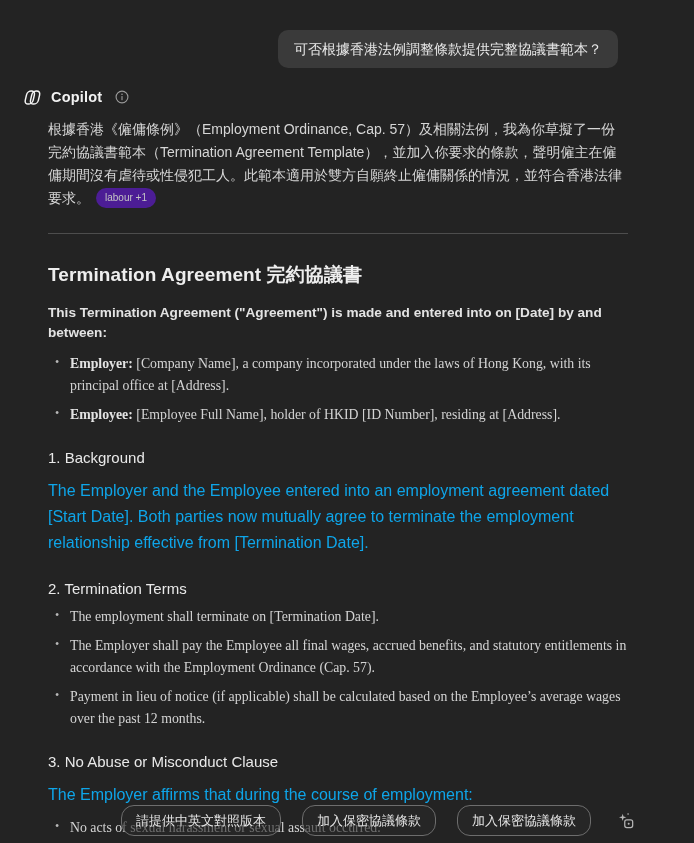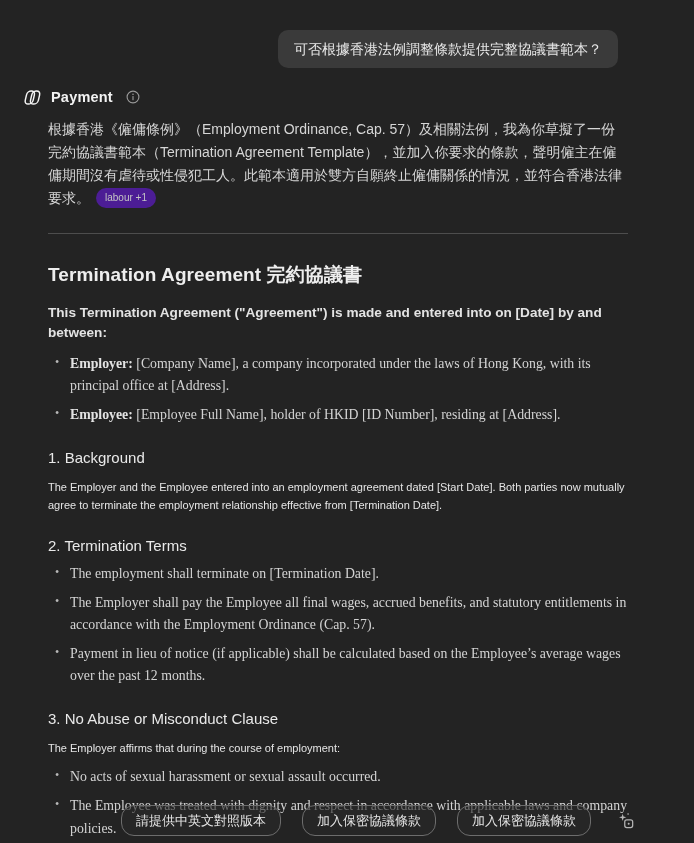--- a/index.html
+++ b/index.html
@@ -32,21 +32,21 @@
   .badge {
     display: inline-block; background: #4c1d95; color: #c4c4c4;
     font-size: 10px; line-height: 1; padding: 5px 9px; border-radius: 10px;
     vertical-align: 2px; margin-left: 6px; white-space: nowrap; cursor: pointer;
   }
   .divider { border: none; border-top: 1px solid #4d4d4d; margin: 23px 0 0 0; }
 
   h1 { font-size: 19px; font-weight: 700; color: #eeeeee; margin: 28px 0 0 0; letter-spacing: .1px; }
   .bold-intro { font-size: 13.6px; font-weight: 700; color: #e3e3e3; margin: 15px 0 0 0; line-height: 1.5; }
   h2 { font-size: 15px; font-weight: 400; color: #e9e9e9; margin: 23px 0 0 0; }
-  .para { font-size: 11px; line-height: 1.64; color: #e5e5e5; margin: 12px 0 0 0; }
+  .para { font-size: 16px; line-height: 1.64; color: #0ea5e9; margin: 12px 0 0 0; }
 
   ul { list-style: none; margin: 9px 0 0 0; padding: 0; font-family: Liberation Serif, serif; }
   li {
     position: relative; padding-left: 22px; margin: 0 0 7px 0;
     font-size: 13.8px; line-height: 1.6; color: #d4d4d4;
   }
   li::before { content: "•"; position: absolute; left: 7px; top: 0; color: #b9b9b9; font-size: 12px; }
   li b { color: #e3e3e3; }
 
   
@@ -72,21 +72,21 @@
     <div class="user-bubble">可否根據香港法例調整條款提供完整協議書範本？</div>
   </div>
 
   <div class="copilot-header">
     <span class="copilot-logo">
       <svg viewBox="0 0 24 24" width="21" height="21" fill="none" stroke="#f5f5f5" stroke-width="1.7">
         <rect x="7.2" y="4.5" width="9" height="15" rx="4.5" transform="skewX(-13)"></rect>
         <rect x="13.2" y="4.5" width="9" height="15" rx="4.5" transform="skewX(-13)"></rect>
       </svg>
     </span>
-    <span class="copilot-name">Payment</span>
+    <span class="copilot-name">Copilot</span>
     <span class="info-icon">
       <svg viewBox="0 0 20 20" width="16" height="16">
         <circle cx="10" cy="10" r="7.4" fill="none" stroke="#9a9a9a" stroke-width="1.4"></circle>
         <circle cx="10" cy="6.6" r="1" fill="#9a9a9a"></circle>
         <rect x="9.3" y="8.8" width="1.4" height="5.2" rx="0.7" fill="#9a9a9a"></rect>
       </svg>
     </span>
   </div>
 
   <div class="answer">

